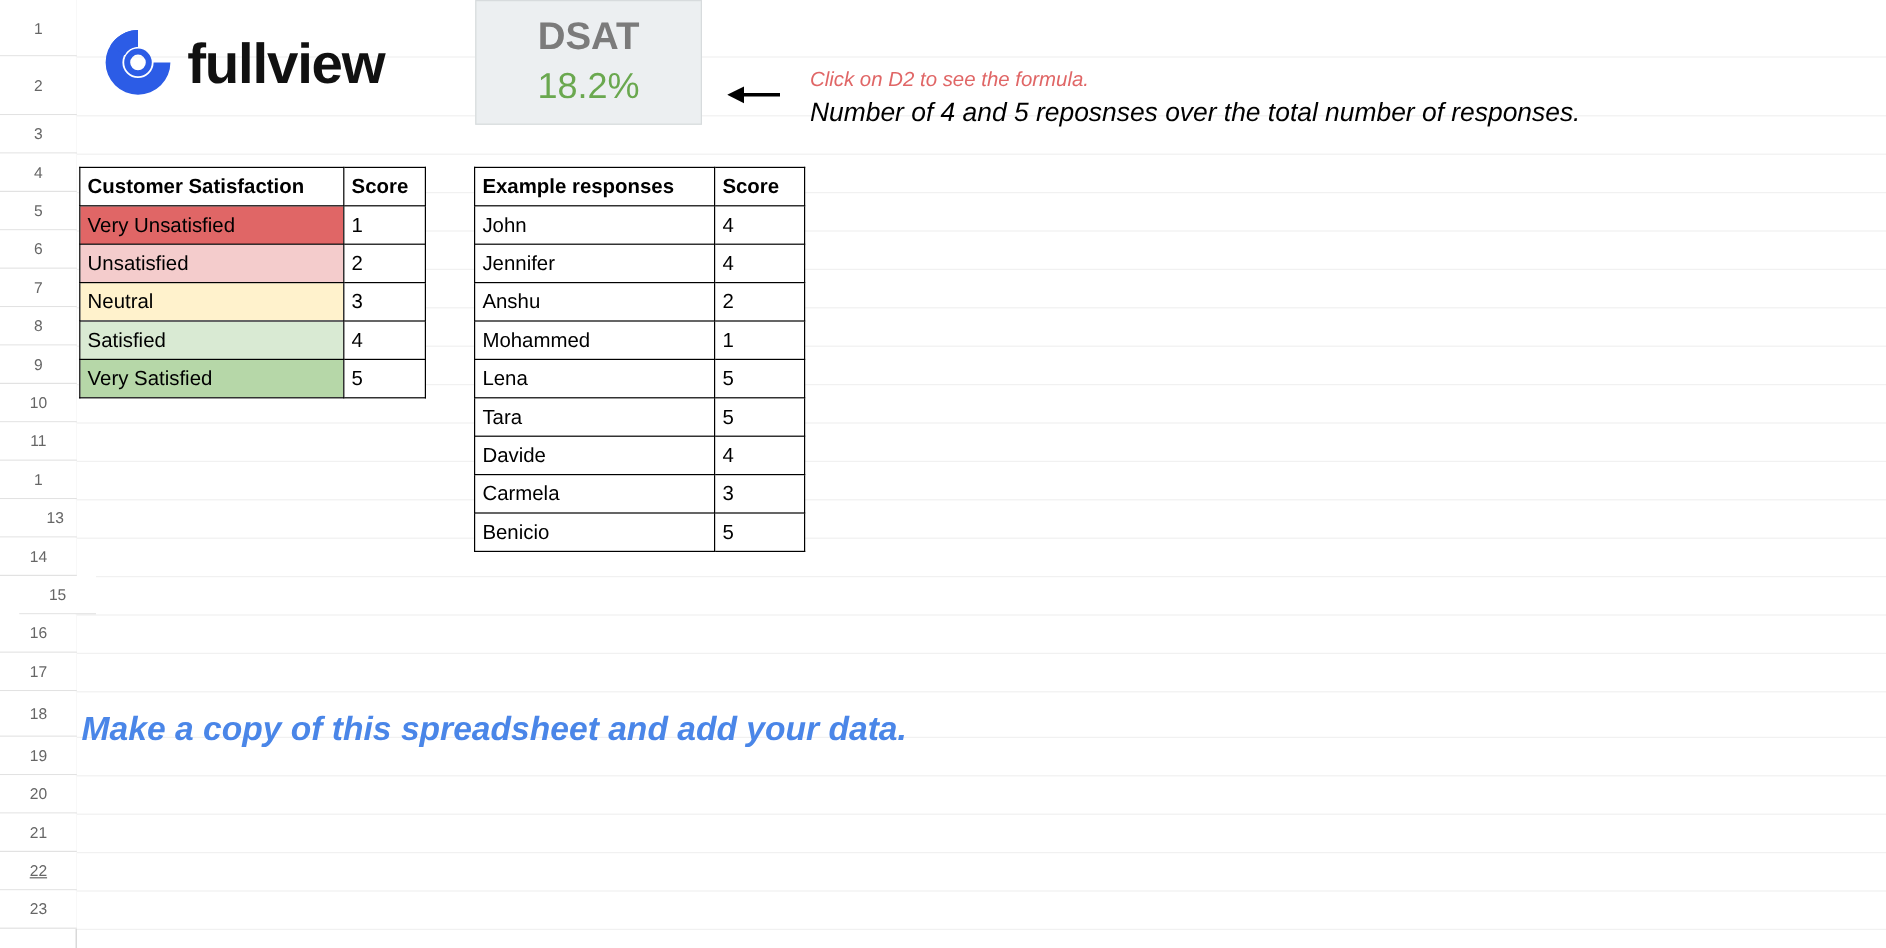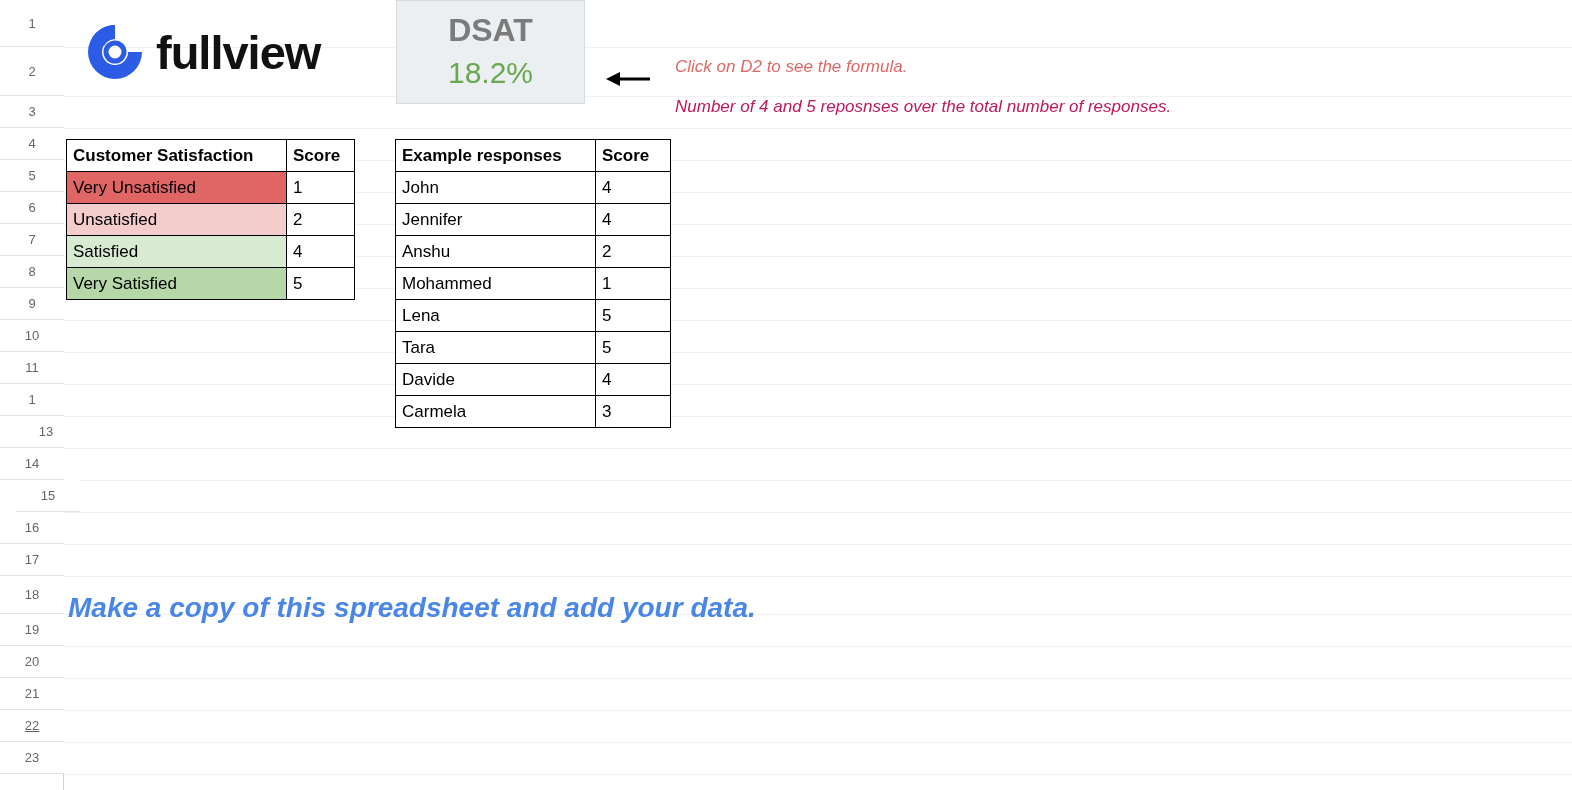--- a/index.html
+++ b/index.html
@@ -112,24 +112,24 @@
     left: 675px;
     top: 57px;
     font-size: 17px;
     font-style: italic;
     color: #e06666;
     white-space: nowrap;
   }
   .note-black {
     position: absolute;
     left: 675px;
-    top: 97px;
-    font-size: 17px;
+    top: 81px;
+    font-size: 22px;
     font-style: italic;
-    color: #be185d;
+    color: #000000;
     white-space: nowrap;
   }
   .note-blue {
     position: absolute;
     left: 68px;
     top: 592px;
     font-size: 28px;
     font-style: italic;
     font-weight: bold;
     color: #4a86e8;
@@ -265,20 +265,24 @@
     <tbody id="satisfaction-body">
         <tr>
           <td class="col-label" style="background: rgb(224, 102, 102);">Very Unsatisfied</td>
           <td class="col-score c-score">1</td>
         </tr>
         <tr>
           <td class="col-label" style="background: rgb(244, 204, 204);">Unsatisfied</td>
           <td class="col-score c-score">2</td>
         </tr>
         <tr>
+          <td class="col-label" style="background: rgb(255, 242, 204);">Neutral</td>
+          <td class="col-score c-score">3</td>
+        </tr>
+        <tr>
           <td class="col-label" style="background: rgb(217, 234, 211);">Satisfied</td>
           <td class="col-score c-score">4</td>
         </tr>
         <tr>
           <td class="col-label" style="background: rgb(182, 215, 168);">Very Satisfied</td>
           <td class="col-score c-score">5</td>
         </tr>
       </tbody>
   </table>
 
@@ -315,16 +319,20 @@
           <td class="col-score c-score">5</td>
         </tr>
         <tr>
           <td class="col-name">Davide</td>
           <td class="col-score c-score">4</td>
         </tr>
         <tr>
           <td class="col-name">Carmela</td>
           <td class="col-score c-score">3</td>
         </tr>
+        <tr>
+          <td class="col-name">Benicio</td>
+          <td class="col-score c-score">5</td>
+        </tr>
       </tbody>
   </table>
 
 </div>
 
 </body></html>

